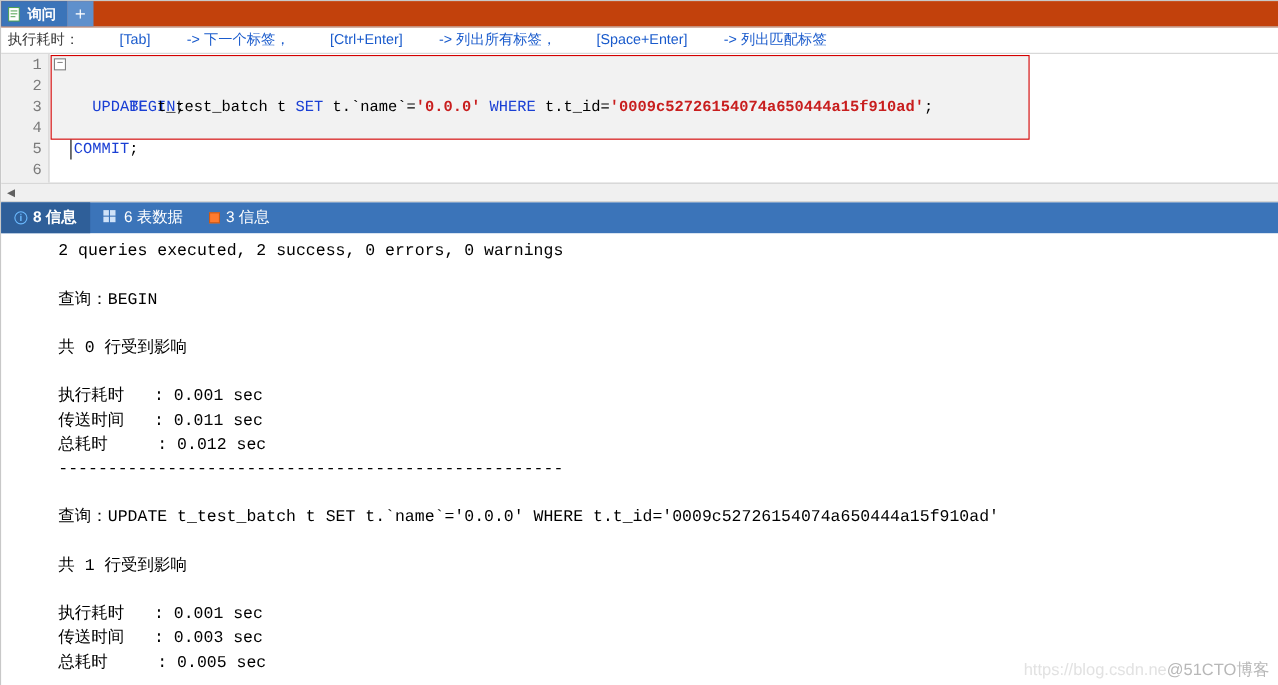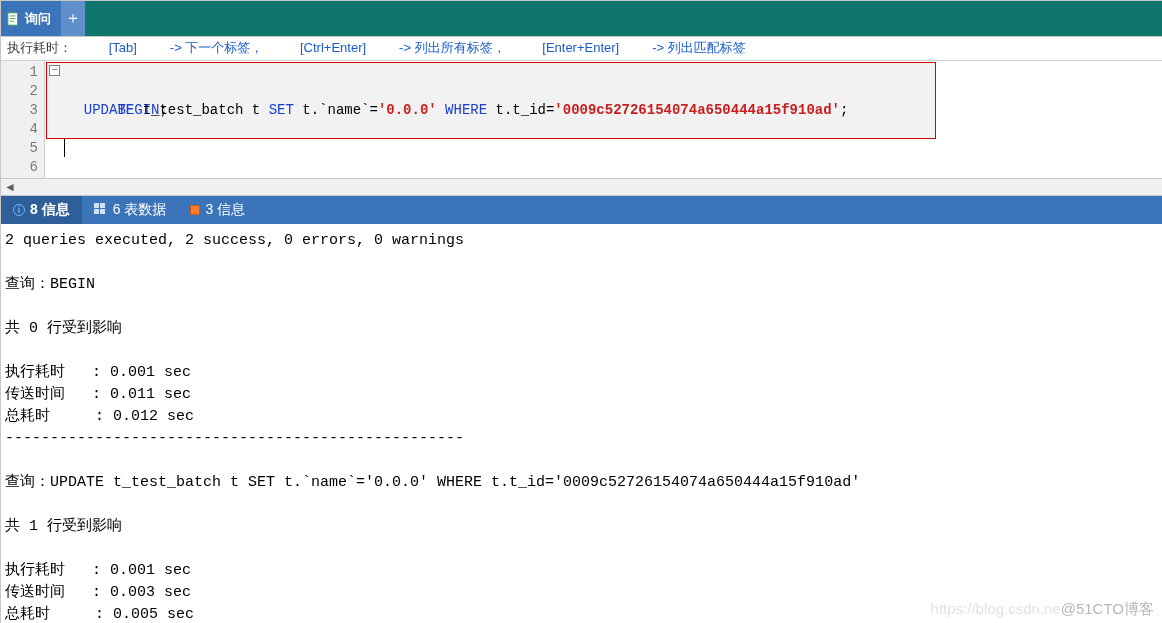--- a/index.html
+++ b/index.html
@@ -12,22 +12,22 @@
     height: 623px;
     overflow: hidden;
     position: relative;
     border-left: 1px solid #c8c8c8;
     border-top: 1px solid #c8c8c8;
   }
   
   .tabbar {
     display: flex;
     align-items: stretch;
-    height: 36px;
-    background: #0f766e;
+    height: 24px;
+    background: #c2410c;
     border-bottom: 1px solid #c8c8c8;
   }
   .tab {
     display: flex;
     align-items: center;
     background: #3b74b9;
     color: #fff;
     font-weight: bold;
     padding: 0 10px 0 6px;
     gap: 4px;
@@ -167,20 +167,21 @@
   
   .output {
     font-family:"Courier New","SimSun",monospace;
     font-size:15px;
     line-height:22px;
     padding:6px 4px 0 4px;
     white-space:pre;
     color:#000;
     height: 407px;
     overflow:hidden;
+    margin-left:48px;
   }
   
   .wm {
     position:absolute;
     right:8px; bottom:4px;
     color:#b8b8b8;
     font-size:15px;
     font-family:Arial,sans-serif;
     pointer-events:none;
   }
@@ -201,41 +202,42 @@
   </div>
   <div class="addtab">
     <span>＋</span>
   </div>
 </div>
 
 <div class="hint">
   <span>执行耗时：</span>
   <span class="link">[Tab]</span><span class="link">-&gt; 下一个标签，</span>
   <span class="link">[Ctrl+Enter]</span><span class="link">-&gt; 列出所有标签，</span>
-  <span class="link">[Enter+Enter]</span><span class="link">-&gt; 列出匹配标签</span>
+  <span class="link">[Space+Enter]</span><span class="link">-&gt; 列出匹配标签</span>
 </div>
 
 <div class="editor">
   <div class="gutter">
     <div>1</div>
     <div>2</div>
     <div>3</div>
     <div>4</div>
     <div>5</div>
     <div>6</div>
   </div>
   <div class="red-fill"></div>
   <div class="code">
     <div class="code-line">
       <span class="fold-box">−</span>
       <span class="kw">BEGIN</span><span class="plain">;</span>
     </div>
     <div class="code-line"></div>
     <div class="code-line"><span class="plain">  </span><span class="kw">UPDATE</span><span class="plain"> t_test_batch t </span><span class="kw">SET</span><span class="plain"> t.`name`=</span><span class="str">'0.0.0'</span><span class="plain"> </span><span class="kw">WHERE</span><span class="plain"> t.t_id=</span><span class="str">'0009c52726154074a650444a15f910ad'</span><span class="plain">;</span></div>
     <div class="code-line"></div>
+    <div class="code-line"><span class="kw">COMMIT</span><span class="plain">;</span></div>
     <div class="code-line"></div>
   </div>
   <div class="red-box"></div>
   <div class="cursor-line"></div>
 </div>
 
 <div class="hscroll">
   <span>◄</span>
 </div>
 

